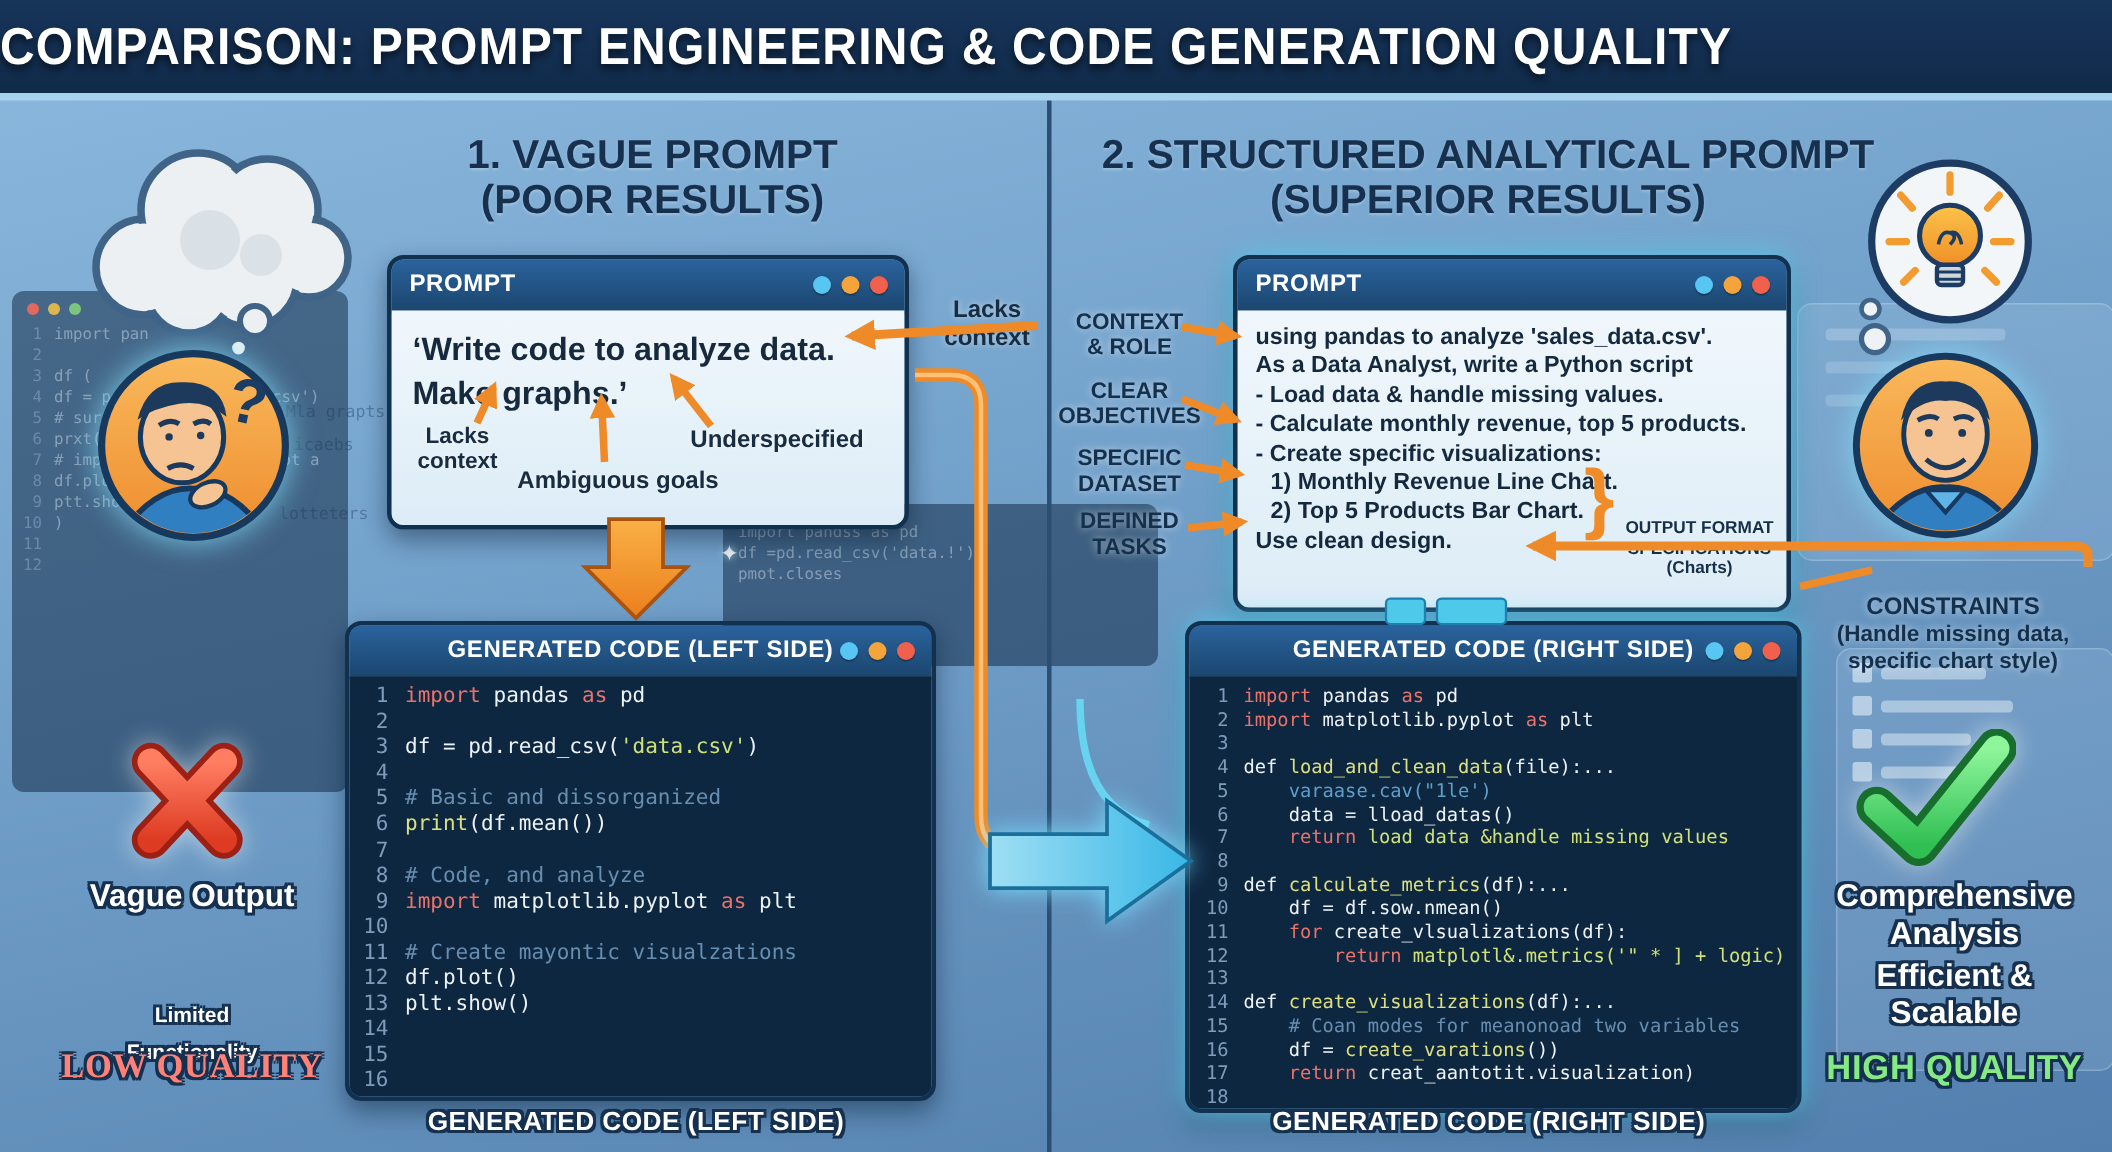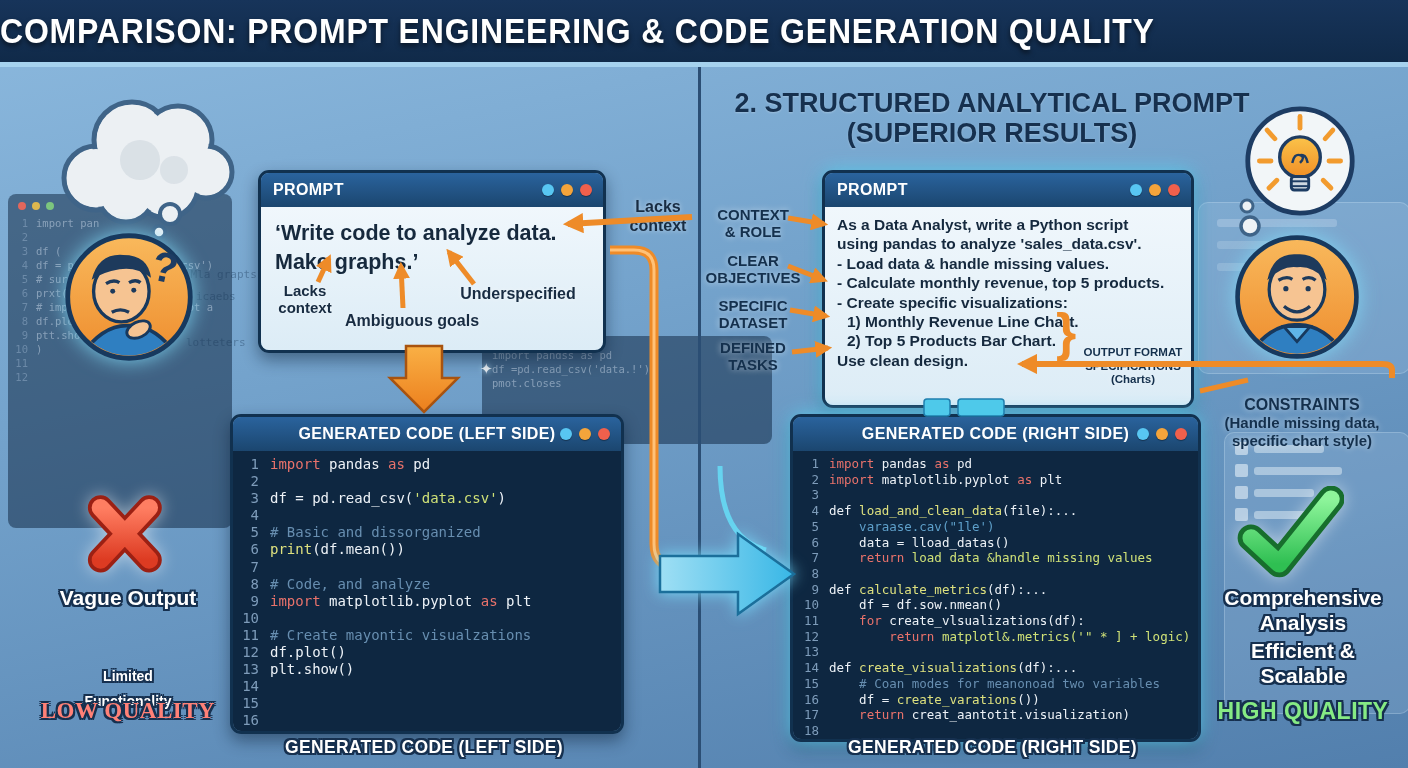--- a/index.html
+++ b/index.html
@@ -148,20 +148,24 @@
         <span class="list-sq"></span>
         <span class="list-bar" style="width:80px;"></span>
       </div>
   </div>
   <div class="abs ghost" style="left:184px;top:268px;">'Mla grapts</div>
   <div class="abs ghost" style="left:196px;top:290px;">icaebs</div>
   <div class="abs ghost" style="left:186px;top:336px;">lotteters</div>
   <div class="abs sparkle" style="left:480px;top:360px;font-size:15px;">✦</div>
   <div class="abs sparkle" style="left:512px;top:292px;font-size:11px;">✦</div>
 
+  <div class="abs heading" style="left:240px;top:88px;width:390px;">
+    <div>1. VAGUE PROMPT</div>
+    <div>(POOR RESULTS)</div>
+  </div>
   <div class="abs heading" style="left:712px;top:88px;width:560px;">
     <div>2. STRUCTURED ANALYTICAL PROMPT</div>
     <div>(SUPERIOR RESULTS)</div>
   </div>
 
   <svg class="abs icon-layer" style="left:48px;top:82px;" width="190" height="160" viewBox="0 0 190 160">
     <g stroke="#3f6488" stroke-width="5" fill="#ecf0f3">
       <circle cx="48" cy="96" r="32"></circle>
         <circle cx="84" cy="58" r="38"></circle>
         <circle cx="130" cy="58" r="34"></circle>
@@ -328,22 +332,22 @@
   <div class="win glow" style="left:822px;top:170px;width:366px;height:232px;">
     <div class="win-bar">
       <span class="win-title">PROMPT</span>
       <span class="dots">
         <i class="dot d-blue"></i>
         <i class="dot d-orange"></i>
         <i class="dot d-red"></i>
       </span>
     </div>
     <div class="win-body prompt-body rp-body">
+      <div class="pline">using pandas to analyze 'sales_data.csv'.</div>
       <div class="pline">As a Data Analyst, write a Python script</div>
-      <div class="pline">using pandas to analyze 'sales_data.csv'.</div>
       <div class="pline">- Load data &amp; handle missing values.</div>
       <div class="pline">- Calculate monthly revenue, top 5 products.</div>
       <div class="pline">- Create specific visualizations:</div>
       <div class="pline ind">1) Monthly Revenue Line Chart.</div>
       <div class="pline ind">2) Top 5 Products Bar Chart.</div>
       <div class="pline">Use clean design.</div>
     </div>
   </div>
 
   <div class="abs" style="left:1056px;top:306px;width:24px;font-size:52px;font-weight:700;color:#ef8c28;z-index:4;line-height:52px;">}</div>

